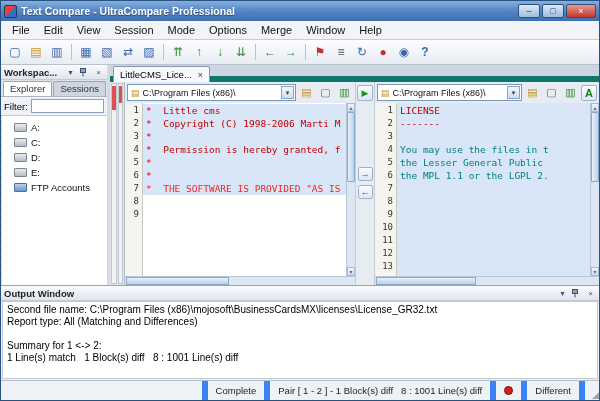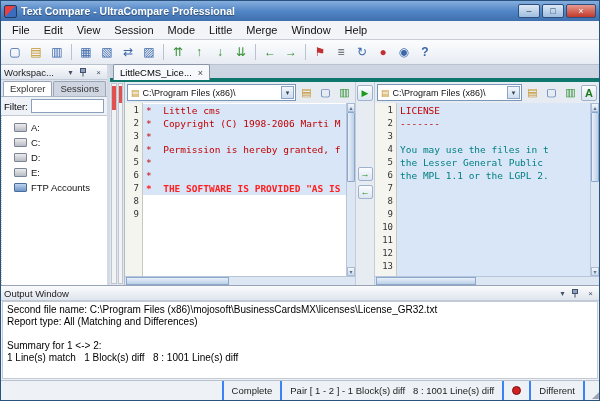--- a/index.html
+++ b/index.html
@@ -19,38 +19,38 @@
   .menu-item { font-size:11px; padding:2px 7px; color:#111; white-space:nowrap; }
   .toolbar { height:25px; flex:0 0 25px; background:linear-gradient(#fcfdfe,#e7ecf3); border-bottom:1px solid #b9c2cf; display:flex; align-items:center; padding:0 4px; gap:1px; }
   .tbi { width:20px; height:20px; display:flex; align-items:center; justify-content:center; font-size:12px; border-radius:2px; cursor:default; }
   .tbsep { width:1px; height:16px; background:#b9c2cf; margin:0 3px; }
   .g-blue{color:#3a66a8} .g-gold{color:#c49225} .g-green{color:#2f8f2f} .g-red{color:#c03030} .g-dark{color:#555} .bold{font-weight:bold;}
 
   
   .main { flex:1; display:flex; min-height:0; }
   .workspace { width:106px; flex:0 0 106px; background:#eef1f6; display:flex; flex-direction:column; }
   .panel-header { height:15px; flex:0 0 15px; display:flex; align-items:center; gap:3px; background:linear-gradient(#fafbfc,#dfe5ee); border-bottom:1px solid #c2cad6; padding:0 3px; font-size:9.5px; color:#222; }
-  .panel-title { flex:1; white-space:nowrap; overflow:hidden; }
+  .panel-title { flex:1; white-space:nowrap; overflow:hidden;font-weight:bold; }
   .hicon { width:11px; text-align:center; font-size:8px; color:#44506a; line-height:13px; }
   .ws-tabs { height:17px; flex:0 0 17px; display:flex; align-items:flex-end; gap:1px; padding:2px 2px 0; background:#dfe4ec; border-bottom:1px solid #aab4c2; }
   .ws-tab { font-size:9.5px; padding:1px 6px 2px; border:1px solid #9aa6b6; border-bottom:none; border-radius:2px 2px 0 0; background:#cfd6e2; color:#333; }
   .ws-tab.active { background:#fff; }
   .filter-row { height:18px; flex:0 0 18px; display:flex; align-items:center; gap:3px; padding:2px 3px; }
   .filter-label { font-size:9.5px; }
   .filter-input { flex:1; min-width:0; height:14px; border:1px solid #8aa0bc; background:#fff; font-size:9px; padding:0 2px; }
   .tree { flex:1; background:#fff; border-top:1px solid #c2cad6; padding:4px 0 0 6px; overflow:hidden; border-left:1px dotted #c0c6d0; }
   .tree-item { display:flex; align-items:center; gap:4px; height:15px; padding-left:6px; }
   .drive-icon { width:13px; height:9px; background:linear-gradient(#ececec,#b8bcc4); border:1px solid #7a8494; border-radius:1px; }
   .ftp-icon { width:13px; height:9px; background:linear-gradient(#bcd2ee,#6f97c8); border:1px solid #4a6f9e; border-radius:1px; }
   .tree-label { font-size:9.5px; color:#111; white-space:nowrap; }
   .splitter { width:3px; flex:0 0 3px; background:#d4dae4; }
 
   
   .docarea { flex:1; display:flex; flex-direction:column; min-width:0; background:#dfe4ec; }
-  .tabbar { height:17px; flex:0 0 17px; display:flex; align-items:center; padding:1px 3px 0; background:#cdd5e2; border-bottom:4px solid #0f766e; }
+  .tabbar { height:17px; flex:0 0 17px; display:flex; align-items:flex-start; padding:1px 3px 0; background:#cdd5e2; border-bottom:6px solid #0f766e; }
   .doc-tab { display:flex; align-items:center; gap:6px; height:16px; padding:1px 6px; background:#f6f8fb; border:1px solid #8a96a8; border-bottom:none; border-radius:2px 2px 0 0; font-size:9.5px; }
   .doc-tab-close { font-size:9px; color:#444; }
 
   .compare { flex:1; display:flex; min-height:0; background:#e7ecf3; }
   .mapstrip { width:15px; flex:0 0 15px; background:#e2e6ec; border-right:1px solid #b4bcc8; display:flex; gap:1px; padding:1px; }
   .mapcol { flex:1; background:#f2f3f5; border:1px solid #c0c6cf; position:relative; }
   .mapred { position:absolute; left:0; right:0; background:#e05050; }
   .mapred.a { top:2px; height:24px; }
   .mapred.b { top:2px; height:17px; }
 
@@ -67,42 +67,42 @@
 
   .pane-body { flex:1; display:flex; min-height:0; }
   .gutter { background:#f5f5ef; border-right:1px solid #c8c8c0; font-family:"DejaVu Sans Mono",monospace; font-size:9px; color:#333; text-align:right; padding:1px 3px 0 0; }
   .gutter.gl { width:18px; flex:0 0 18px; }
   .gutter.gr { width:22px; flex:0 0 22px; }
   .gutter div { height:13px; line-height:13px; }
   .textcol { flex:1; min-width:0; background:#fff; font-family:"DejaVu Sans Mono",monospace; font-size:9.5px; overflow:hidden; padding-top:1px; }
   .textcol .cl { height:13px; line-height:13px; white-space:pre; padding-left:3px; }
   .bg-diff { background:#d9e6f8; }
   .right .textcol { background:#d9e6f8; }
-  .t-red { color:#c00000; } .t-red2 { color:#ff2020;font-weight:bold; } .t-teal { color:#008080; }
+  .t-red { color:#c00000; } .t-red2 { color:#ff2020; } .t-teal { color:#008080; }
 
   .vscroll { width:9px; flex:0 0 9px; background:#dde7f3; border-left:1px solid #b8c6da; display:flex; flex-direction:column; }
   .vs-btn { height:9px; flex:0 0 9px; font-size:6px; text-align:center; line-height:8px; color:#57708f; background:linear-gradient(#f2f6fb,#cddcee); border:1px solid #a8bcd6; }
   .vs-track { flex:1; position:relative; }
   .vs-thumb { position:absolute; top:0; left:0; right:0; height:45%; background:linear-gradient(90deg,#e8f0fa,#bcd0e8); border:1px solid #8aa8cc; border-radius:1px; }
   .hscroll { height:9px; flex:0 0 9px; display:flex; background:#dde7f3; border-top:1px solid #b8c6da; padding-left:1px; }
   .hs-thumb { width:45%; background:linear-gradient(#e8f0fa,#bcd0e8); border:1px solid #8aa8cc; }
 
   .midgutter { width:20px; flex:0 0 20px; display:flex; flex-direction:column; align-items:center; background:#e7ecf3; border-left:1px solid #c4ccd8; border-right:1px solid #c4ccd8; }
   .play-btn { margin-top:3px; width:16px; height:16px; display:flex; align-items:center; justify-content:center; font-size:9px; color:#1a9a1a; background:linear-gradient(#fbfcfe,#dde6f2); border:1px solid #9fb2cc; border-radius:2px; }
   .mg-spacer { height:62px; }
   .mg-btn { width:15px; height:14px; margin-top:4px; display:flex; align-items:center; justify-content:center; font-size:9px; color:#1f8f1f; background:linear-gradient(#fbfcfe,#dde6f2); border:1px solid #9fb2cc; border-radius:2px; }
 
   
   .output { height:95px; flex:0 0 95px; display:flex; flex-direction:column; border-top:1px solid #98a4b6; background:#eef1f6; }
   .out-body { flex:1; margin:0 1px 1px; background:#fff; border:1px solid #c2cad6; font-size:10px; padding:2px 4px; overflow:hidden; }
   .out-body div { height:12px; line-height:12px; white-space:pre; }
 
   
   .statusbar { height:20px; flex:0 0 20px; display:flex; align-items:stretch; background:#eef1f5; border-top:1px solid #b8c0cc; font-size:9.5px; color:#222; }
-  .sb-cell { display:flex; align-items:center; padding:0 8px; border-right:2px solid #3b82f6; white-space:pre; }
+  .sb-cell { display:flex; align-items:center; padding:0 8px; border-right:6px solid #3b82f6; white-space:pre; }
   .sb-cell.first { flex:1; }
   .sb-dot { width:9px; height:9px; border-radius:50%; background:#d02020; border:1px solid #801010; }
   .sb-grip { width:14px; display:flex; align-items:flex-end; justify-content:flex-end; color:#9aa4b2; font-size:9px; line-height:10px; }
   .pin { display:block; }
 </style>
 </head>
 <body>
 
 <div class="window">
 
@@ -115,21 +115,21 @@
       <span class="winbtn close">×</span>
     </span>
   </div>
 
   <div class="menubar">
     <span class="menu-item">File</span>
     <span class="menu-item">Edit</span>
     <span class="menu-item">View</span>
     <span class="menu-item">Session</span>
     <span class="menu-item">Mode</span>
-    <span class="menu-item">Little</span>
+    <span class="menu-item">Options</span>
     <span class="menu-item">Merge</span>
     <span class="menu-item">Window</span>
     <span class="menu-item">Help</span>
   </div>
 
   <div class="toolbar">
     <span class="tbi g-blue">▢</span>
     <span class="tbi g-gold">▤</span>
     <span class="tbi g-blue">▥</span>
     <span class="tbsep"></span>

